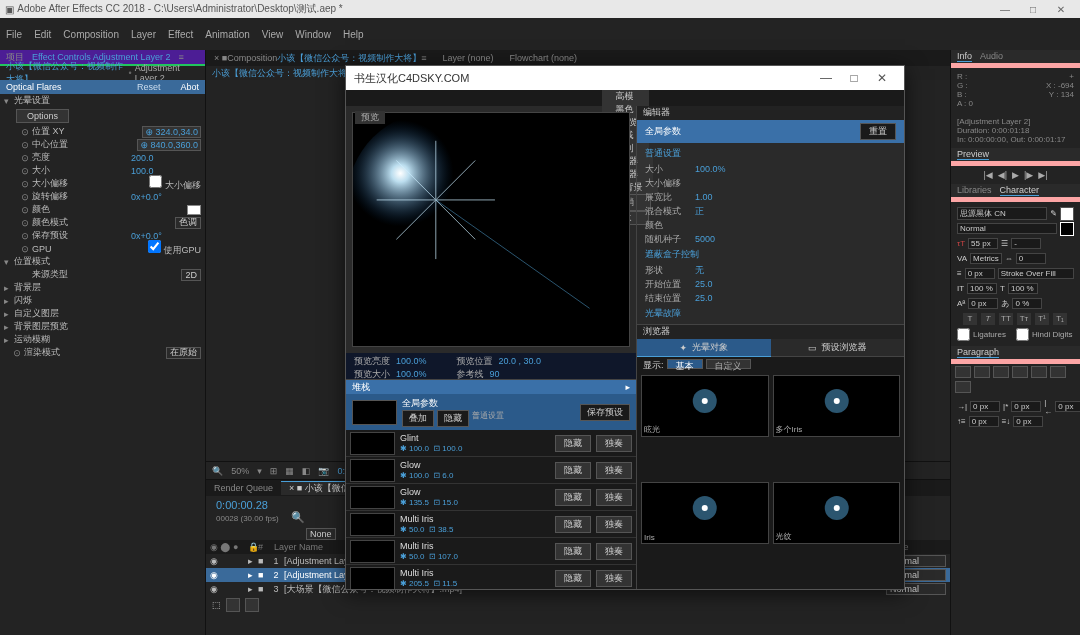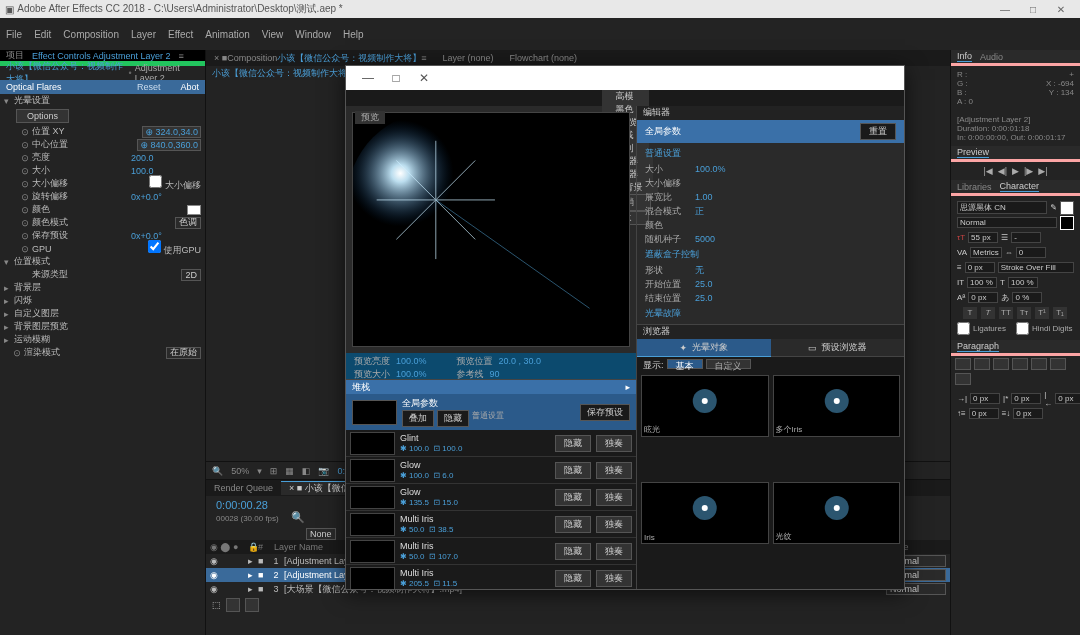--- a/index.html
+++ b/index.html
@@ -6,21 +6,21 @@
 body { width: 1080px; height: 635px; background: #1e1e1e; color: #ccc; font-size: 9px; overflow: hidden; position: relative; }
 .titlebar { height: 18px; background: #e8e8e8; color: #555; display: flex; align-items: center; padding: 0 5px; font-size: 10px; }
 .titlebar .title { flex: 1; }
 .titlebar .winbtn { width: 28px; text-align: center; cursor: pointer; color: #666; }
 .menubar { height: 18px; background: #232323; color: #aaa; display: flex; align-items: center; padding: 16px 6px; gap: 12px; font-size: 10px; }
 .menubar span { cursor: pointer; }
 .main-layout { display: flex; height: calc(100% - 36px); }
 .left-panel { width: 206px; background: #232323; border-right: 1px solid #111; display: flex; flex-direction: column; }
 .center-panel { flex: 1; background: #1a1a1a; display: flex; flex-direction: column; position: relative; }
 .right-panel { width: 130px; background: #232323; border-left: 1px solid #111; display: flex; flex-direction: column; }
-.panel-tab { height: 16px; background: #000000; color: #888; padding: 0 6px; display: flex; align-items: center; gap: 8px; border-bottom: 5px solid #22c55e; font-size: 9px; }
+.panel-tab { height: 16px; background: #4c1d95; color: #888; padding: 0 6px; display: flex; align-items: center; gap: 8px; border-bottom: 2px solid #22c55e; font-size: 9px; }
 .panel-tab .active { color: #4a9fd8; }
 .breadcrumb { height: 14px; padding: 0 6px; display: flex; align-items: center; font-size: 9px; color: #aaa; }
 .breadcrumb .sep { color: #666; margin: 0 3px; }
 .breadcrumb .link { color: #4a9fd8; }
 .effect-header { background: #3a6a9a; color: #fff; height: 14px; display: flex; align-items: center; padding: 0 6px; font-size: 9px; }
 .effect-header .name { flex: 1; }
 .effect-header .reset { color: #cde; margin-right: 20px; margin-left: 39px; }
 .prop-row { display: flex; align-items: center; height: 13px; padding: 0 4px; font-size: 9px; color: #bbb; }
 .prop-row .twirl { width: 8px; color: #888; }
 .prop-row .stopwatch { width: 10px; text-align: center; color: #888; }
@@ -57,41 +57,41 @@
 .info-panel { padding: 4px 6px; font-size: 8px; color: #888; }
 .info-panel .xy { text-align: right; }
 .preview-controls { display: flex; justify-content: center; gap: 5px; padding: 4px 0; }
 .preview-controls span { color: #aaa; cursor: pointer; }
 .char-panel { padding: 4px 6px; font-size: 8px; }
 .char-row { display: flex; align-items: center; gap: 3px; height: 15px; }
 .char-row .field { background: #1a1a1a; border: 1px solid #444; padding: 0 2px; min-width: 30px; color: #ccc; }
 .char-row .colorswatch { width: 14px; height: 14px; background: #fff; border: 1px solid #555; }
 .para-btns { display: flex; gap: 3px; padding: 2px 4px; flex-wrap: wrap; }
 .para-btns .pbtn { width: 16px; height: 12px; background: #333; border: 1px solid #555; }
-.section-head { background: #2a2a2a; padding: 1px 6px; border-bottom: 3px solid #fca5a5; font-size: 9px; display: flex; align-items: flex-end; gap: 8px; }
+.section-head { background: #2a2a2a; padding: 1px 6px; border-bottom: 5px solid #fca5a5; font-size: 9px; display: flex; align-items: flex-start; gap: 8px; }
 .section-head span { color: #888; }
 .section-head .active { color: #ccc; border-bottom: 1px solid #4a9fd8; }
 
 .dialog { position: absolute; left: 345px; top: 65px; width: 560px; height: 525px; background: #2a2a2a; border: 1px solid #555; box-shadow: 0 4px 20px rgba(0,0,0,0.6); display: flex; flex-direction: column; z-index: 100; }
 .dlg-title { height: 24px; background: #fff; color: #333; display: flex; align-items: center; padding: 0 8px; font-size: 11px; }
 .dlg-title .dt { flex: 1; }
 .dlg-title .wbtn { width: 28px; text-align: center; color: #555; cursor: pointer; font-size: 12px; }
 .dlg-menu { height: 16px; background: #2a2a2a; display: flex; align-items: center; font-size: 9px; color: #aaa; padding: 0 6px; gap: 14px; }
 .dlg-menu .right { margin-left: auto; color: #888; }
 .dlg-toolbar { height: 16px; background: #1a1a1a; display: flex; align-items: center; font-size: 9px; flex-direction: column; }
 .dlg-toolbar .tb { padding: 0 14px; border-right: 1px solid #333; color: #ccc; background: #333; }
 .dlg-toolbar .spacer { flex: 1; }
 .dlg-toolbar .btn { background: #333; border: 1px solid #555; padding: 1px 16px; margin: 0 4px; color: #aaa; }
 .dlg-body { flex: 1; display: flex; }
 .dlg-left { width: 290px; display: flex; flex-direction: column; }
 .dlg-right { flex: 1; display: flex; flex-direction: column; border-left: 1px solid #444; }
 .preview-pane { flex: 1; background: #000; border-bottom: 1px solid #444; position: relative; min-height: 200px; margin: 6px; border: 1px solid #444; }
 .preview-head { position: absolute; top: -2px; left: 2px; background: #333; padding: 0 6px; font-size: 9px; color: #aaa; }
 .flare-svg { width: 100%; height: 100%; }
-.preview-footer { height: 26px; background: #0c4a6e; padding: 2px 8px; font-size: 9px; color: #aaa; text-align: right; }
+.preview-footer { height: 26px; background: #0f172a; padding: 2px 8px; font-size: 9px; color: #aaa; text-align: right; }
 .preview-footer .frow { display: flex; gap: 30px; }
 .preview-footer .fval { color: #4a9fd8; margin-left: 6px; }
 .stack-pane { height: 210px; background: #1a1a1a; display: flex; flex-direction: column; border-top: 1px solid #444; }
 .stack-head { height: 14px; background: #3a70a8; color: #fff; padding: 0 6px; display: flex; align-items: center; }
 .stack-global { background: #2b5a8a; padding: 3px 6px; display: flex; align-items: center; gap: 5px; }
 .stack-global .thumb { width: 45px; height: 25px; background: #000; border: 1px solid #555; }
 .stack-global .glabel { color: #fff; font-size: 9px; flex: 1; }
 .stack-global .gbtn { background: #1a1a1a; border: 1px solid #555; padding: 1px 6px; font-size: 9px; color: #ccc; }
 .stack-list { flex: 1; overflow: hidden; }
 .stack-item { height: 27px; display: flex; align-items: center; padding: 2px 4px; gap: 5px; border-bottom: 1px solid #333; }
@@ -475,20 +475,21 @@
           <span class="field"><span>0</span> <span>px</span></span>
         <span>≡↓</span>
           <span class="field"><span>0</span> <span>px</span></span>
       </div>
     </div>
   </div>
 </div>
 
 <div class="dialog">
   <div class="dlg-title">
+    <span class="dt">书生汉化C4DSKY.COM</span>
     <span class="wbtn">—</span>
     <span class="wbtn">□</span>
     <span class="wbtn">✕</span>
   </div>
   <div class="dlg-toolbar">
     <div class="tb">高模</div>
     <div class="tb">黑色</div>
     <div class="tb" style="margin-left:10px;">预览</div>
     <div class="tb">堆栈</div>
     <div class="tb">复制</div>

